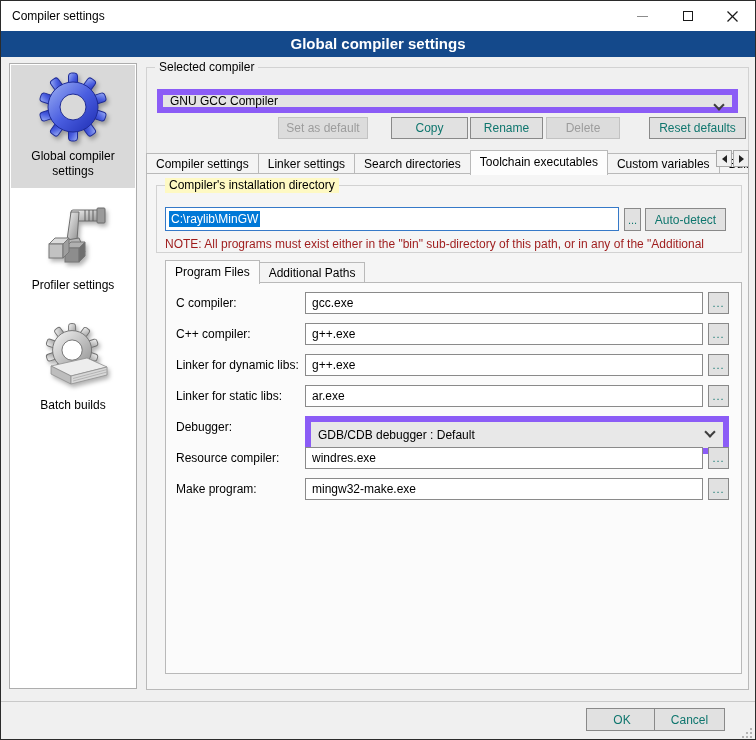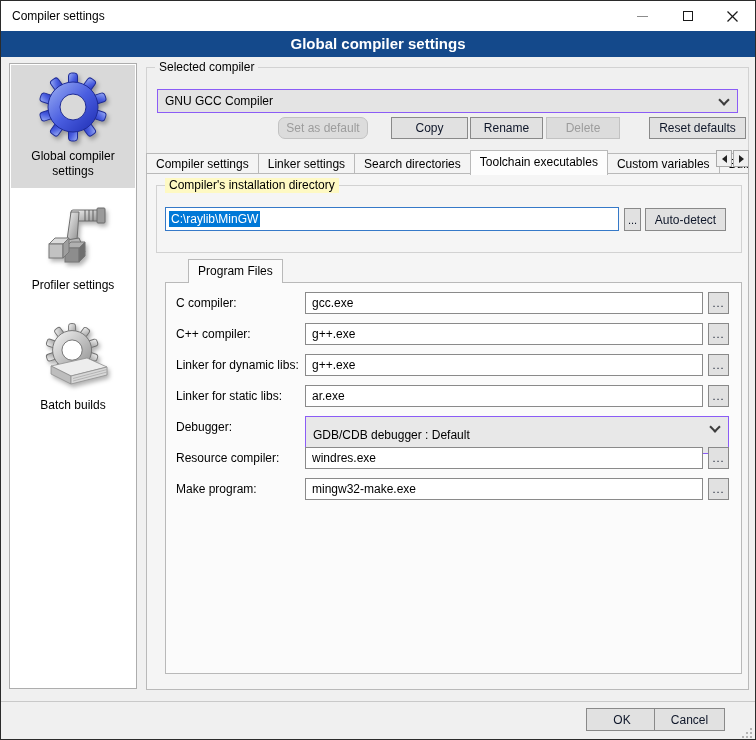--- a/index.html
+++ b/index.html
@@ -28,27 +28,27 @@
   .side-item .icon { width:72px; height:72px; }
   .side-item .icon svg { filter:drop-shadow(2px 3px 2px rgba(0,0,0,0.30)); }
   .side-label { text-align:center; line-height:15px; padding:0 6px; margin-top:6px; }
 
   
   .gb { position:absolute; border:1px solid #d2d2d2; }
   .gb-legend { position:absolute; top:-8px; left:8px; padding:0 4px; line-height:15px; background:#f0f0f0; }
   .gb-legend.on-panel { background:#fef9c3; }
 
   
-  .combo { position:absolute; background:#e4e4e4; border:1px solid #8b5cf6; }
+  .combo { position:absolute; background:#e4e4e4; border:6px solid #8b5cf6; }
   .combo .val { position:absolute; left:7px; top:0; bottom:0; display:flex; align-items:center; }
   .chev { position:absolute; right:9px; width:8px; height:8px; border-right:2px solid #3d3d3d; border-bottom:2px solid #3d3d3d; transform:rotate(45deg); }
 
   
   .btn { display:flex; align-items:center; justify-content:center; background:#e1e1e1; border:1px solid #898989;
-         font-size:12px; color:#0f172a; cursor:default; white-space:nowrap; }
+         font-size:12px; color:#0f766e; cursor:default; white-space:nowrap; }
   .btn.disabled { color:#9c9c9c; background:#dcdcdc; border-color:#c2c2c2; }
 
   
   .tabs { position:absolute; display:flex; align-items:flex-end; }
   .tab { height:21px; line-height:20px; padding:0 9px; background:#f4f4f4; border:1px solid #b9b9b9; border-bottom:none;
          margin-left:-1px; white-space:nowrap; cursor:default; }
   .tab:first-child { margin-left:0; }
   .tab.active { height:25px; line-height:23px; background:#fdfdfd; margin-bottom:-1px; position:relative; z-index:3; }
   .tab.trunc { max-width:42px; overflow:hidden; padding-right:0; }
   .tab-arrows { position:absolute; right:0; top:1px; display:flex; }
@@ -208,21 +208,21 @@
       </div>
     </div>
 
     <div class="gb" style="left:145px; top:10px; width:603px; height:93px;">
       <div class="gb-legend">Selected compiler</div>
       <div class="combo" style="left:10px; right:10px; top:21px; height:24px;">
         <span class="val">GNU GCC Compiler</span>
         <span class="chev" style="top:6px;"></span>
       </div>
       <div style="position:absolute; left:10px; right:2px; top:49px; height:22px; display:flex; justify-content:flex-end;">
-        <div class="btn disabled" style="width:90px;border-radius:7px;">Set as default</div>
+        <div class="btn disabled" style="width:90px;">Set as default</div>
         <div class="btn" style="width:77px; margin-left:23px;">Copy</div>
         <div class="btn" style="width:73px; margin-left:2px;text-align:right;">Rename</div>
         <div class="btn disabled" style="width:74px; margin-left:3px;">Delete</div>
         <div class="btn" style="width:97px; margin-left:29px;">Reset defaults</div>
       </div>
     </div>
 
     <div class="tabs" style="left:145px; top:92px; width:603px; height:25px;">
       <div class="tab">Compiler settings</div>
       <div class="tab">Linker settings</div>
@@ -242,23 +242,24 @@
 
     <div class="panel outer" style="left:145px; top:116px; width:603px; height:517px;">
 
       <div class="gb" style="left:9px; top:11px; width:586px; height:68px;">
         <div class="gb-legend on-panel">Compiler's installation directory</div>
         <div class="path-input" style="left:8px; top:21px; width:454px; height:24px;">
           <span class="sel">C:\raylib\MinGW</span>
         </div>
         <div class="btn" style="position:absolute; left:467px; top:22px; width:17px; height:23px; font-size:11px;">...</div>
         <div class="btn" style="position:absolute; left:488px; top:22px; width:81px; height:23px;">Auto-detect</div>
-      </div>
-
-      <div class="tabs" style="left:30px; top:85px; height:24px;flex-direction:column;">
+        <div class="note" style="left:8px; top:51px; right:2px;">NOTE: All programs must exist either in the "bin" sub-directory of this path, or in any of the "Additional</div>
+      </div>
+
+      <div class="tabs" style="left:18px; top:85px; height:24px;">
         <div class="tab active" style="background:#fbfbfb; height:24px;">Program Files</div>
         <div class="tab">Additional Paths</div>
       </div>
 
       <div class="panel inner" style="left:18px; top:108px; width:577px; height:392px;">
 
         <div class="frow" style="top:9px;">
           <span class="flabel">C compiler:</span>
           <div class="finput">
               <span>gcc.exe</span>

